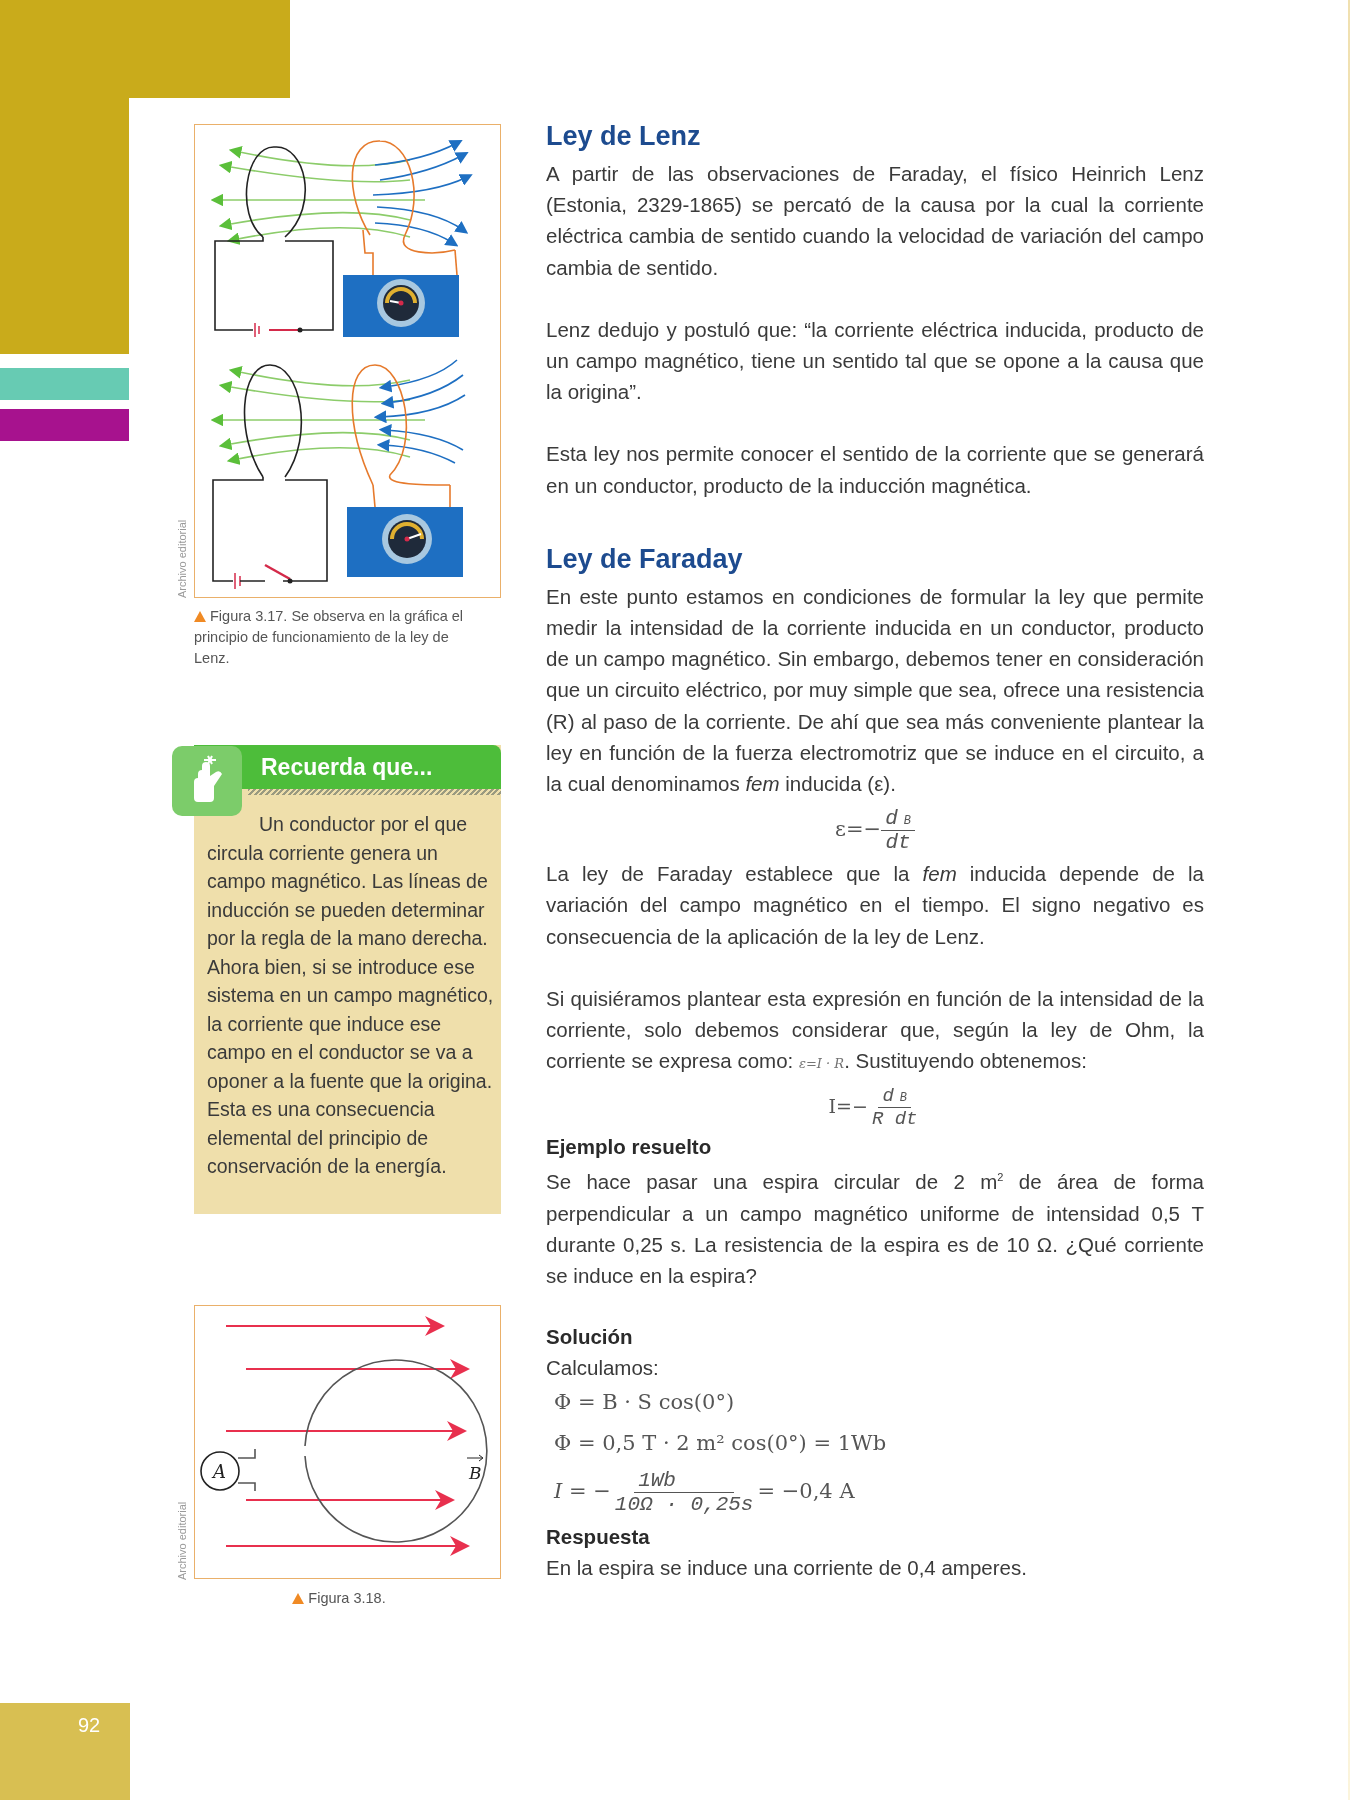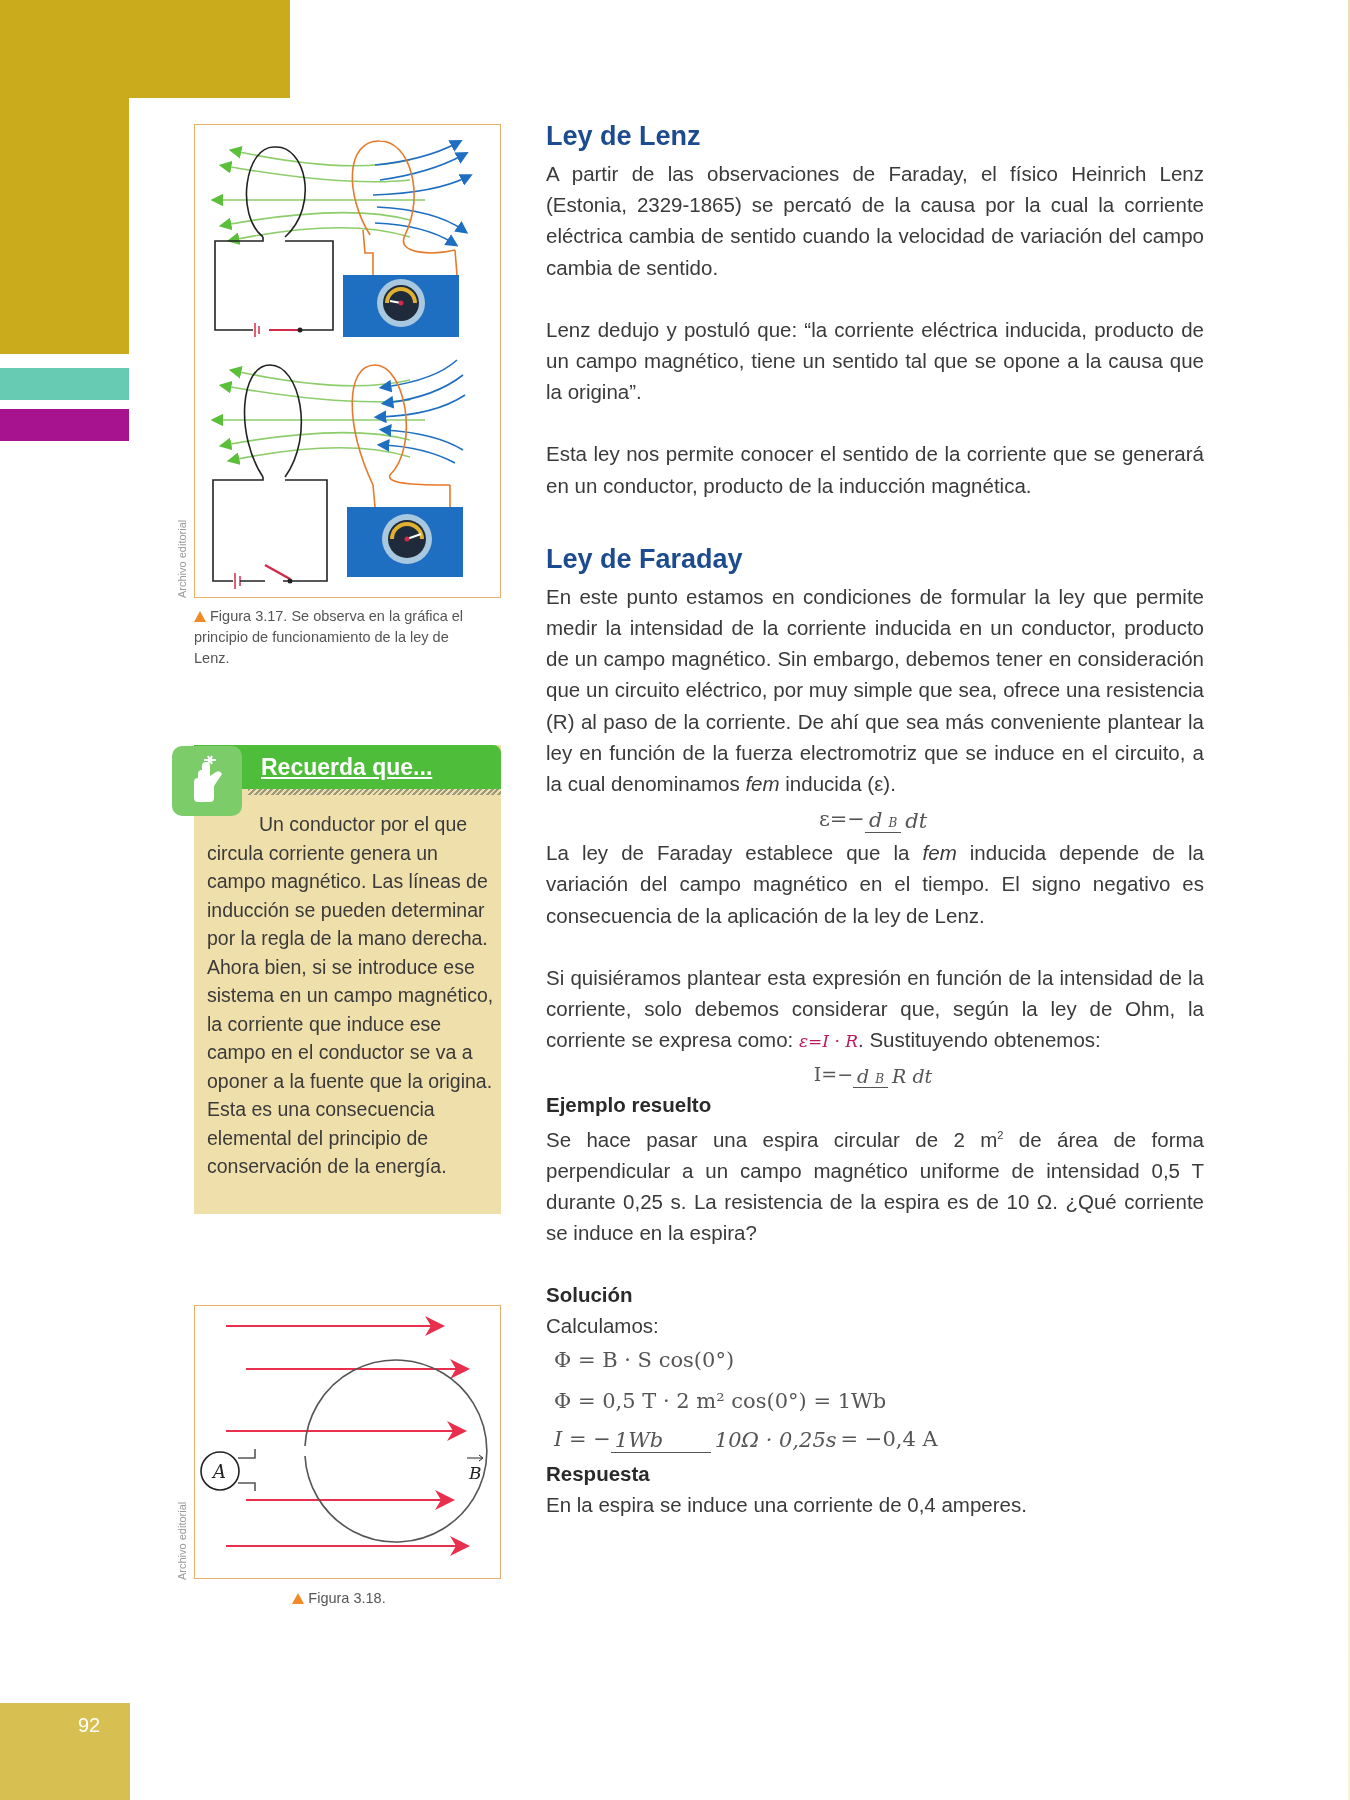--- a/index.html
+++ b/index.html
@@ -25,31 +25,31 @@
 
   .caption { position: absolute; font-size: 14.5px; line-height: 21px; color: #555; }
   .caption1 { left: 194px; top: 606px; width: 290px; }
   .caption2 { left: 194px; top: 1588px; width: 290px; text-align: center; }
   .tri { display: inline-block; width: 0; height: 0; border-left: 6px solid transparent; border-right: 6px solid transparent; border-bottom: 11px solid #f08a24; margin-right: 4px; vertical-align: -1px; }
 
   .remember-box { position: absolute; left: 194px; top: 745px; width: 307px; height: 469px; background: #efdfab; }
   .remember-header { position: absolute; left: 194px; top: 745px; width: 307px; height: 44px; background: #4dbd3a; border-radius: 0 8px 0 0; }
   .remember-hatch { position: absolute; left: 248px; top: 789px; width: 253px; height: 6px; background: repeating-linear-gradient(135deg, #9a9a80 0 2px, #efdfab 2px 4px); }
   .remember-icon { position: absolute; left: 172px; top: 746px; width: 70px; height: 70px; background: #7ccc6a; border-radius: 10px; }
-  .remember-title { position: absolute; left: 261px; top: 754px; font-size: 23px; font-weight: bold; color: #ffffff; text-decoration: underline; }
+  .remember-title { position: absolute; left: 261px; top: 754px; font-size: 23px; font-weight: bold; color: #ffffff; }
   .remember-text { position: absolute; left: 207px; top: 810px; width: 290px; font-size: 19.5px; line-height: 28.5px; color: #3a3a3a; }
   .remember-text .indent { display: inline-block; width: 52px; }
 
   .main { position: absolute; left: 546px; top: 120px; width: 658px; }
   .h2 { font-size: 27px; font-weight: bold; color: #1d4b8f; margin-bottom: 6px; line-height: 32px; }
   .p { font-size: 20.5px; line-height: 31.2px; text-align: justify; color: #3a3a3a; }
   .gap { height: 31px; }
   .h3 { font-size: 20.5px; font-weight: bold; color: #2a2a2a; line-height: 30px; }
   .eq { font-family: "DejaVu Serif", serif; color: #555; font-size: 21px; text-align: center; position: relative; }
-  .frac { display: inline-flex; flex-direction: row; align-items: center; vertical-align: middle; }
+  .frac { display: inline-flex; flex-direction: column; align-items: center; vertical-align: middle; font-family: Liberation Mono, monospace; }
   .frac .num { border-bottom: 1.3px solid #555; padding: 0 4px; font-style: italic; }
   .frac .den { padding: 0 4px; font-style: italic; }
   .sub { font-size: 12px; font-style: italic; margin-left: 6px; }
   .it { font-style: italic; }
   .sol-eq { font-family: "DejaVu Serif", serif; color: #555; font-size: 21px; margin-left: 8px; }
 </style>
 </head>
 <body>
 
 <div class="deco-gold-top"></div>
@@ -191,21 +191,21 @@
   <div class="h2">Ley de Faraday</div>
   <p class="p"><span>En este punto estamos en condiciones de formular la ley que permite medir la intensidad de la corriente inducida en un conductor, producto de un campo magnético. Sin embargo, debemos tener en consideración que un circuito eléctrico, por muy simple que sea, ofrece una resistencia (R) al paso de la corriente. De ahí que sea más conveniente plantear la ley en función de la fuerza electromotriz que se induce en el circuito, a la cual denominamos </span><em>fem</em><span> inducida (ε).</span></p>
   <div class="eq" style="margin:8px 0 4px 0;">
     <span>ε=−</span><span class="frac">
         <span class="num"><span>d</span><span class="sub">B</span></span>
         <span class="den">dt</span>
       </span>
   </div>
   <p class="p"><span>La ley de Faraday establece que la </span><em>fem</em><span> inducida depende de la variación del campo magnético en el tiempo. El signo negativo es consecuencia de la aplicación de la ley de Lenz.</span></p>
   <div class="gap"></div>
-  <p class="p"><span>Si quisiéramos plantear esta expresión en función de la intensidad de la corriente, solo debemos considerar que, según la ley de Ohm, la corriente se expresa como: </span><span class="it" style="font-family:'DejaVu Serif',serif;font-size:17px;color:#be185d">ε=I · R</span><span>. Sustituyendo obtenemos:</span></p>
+  <p class="p"><span>Si quisiéramos plantear esta expresión en función de la intensidad de la corriente, solo debemos considerar que, según la ley de Ohm, la corriente se expresa como: </span><span class="it" style="font-family:'DejaVu Serif',serif;font-size:13px;color:#737373">ε=I · R</span><span>. Sustituyendo obtenemos:</span></p>
   <div class="eq" style="margin:6px 0 2px 0;font-size:19px;">
     <span>I=−</span><span class="frac">
         <span class="num"><span>d</span><span class="sub">B</span></span>
         <span class="den">R dt</span>
       </span>
   </div>
 
   <div class="h3">Ejemplo resuelto</div>
   <p class="p"><span>Se hace pasar una espira circular de 2 m</span><sup style="font-size:11px">2</sup><span> de área de forma perpendicular a un campo magnético uniforme de intensidad 0,5 T durante 0,25 s. La resistencia de la espira es de 10 Ω. ¿Qué corriente se induce en la espira?</span></p>
   <div class="gap"></div>

